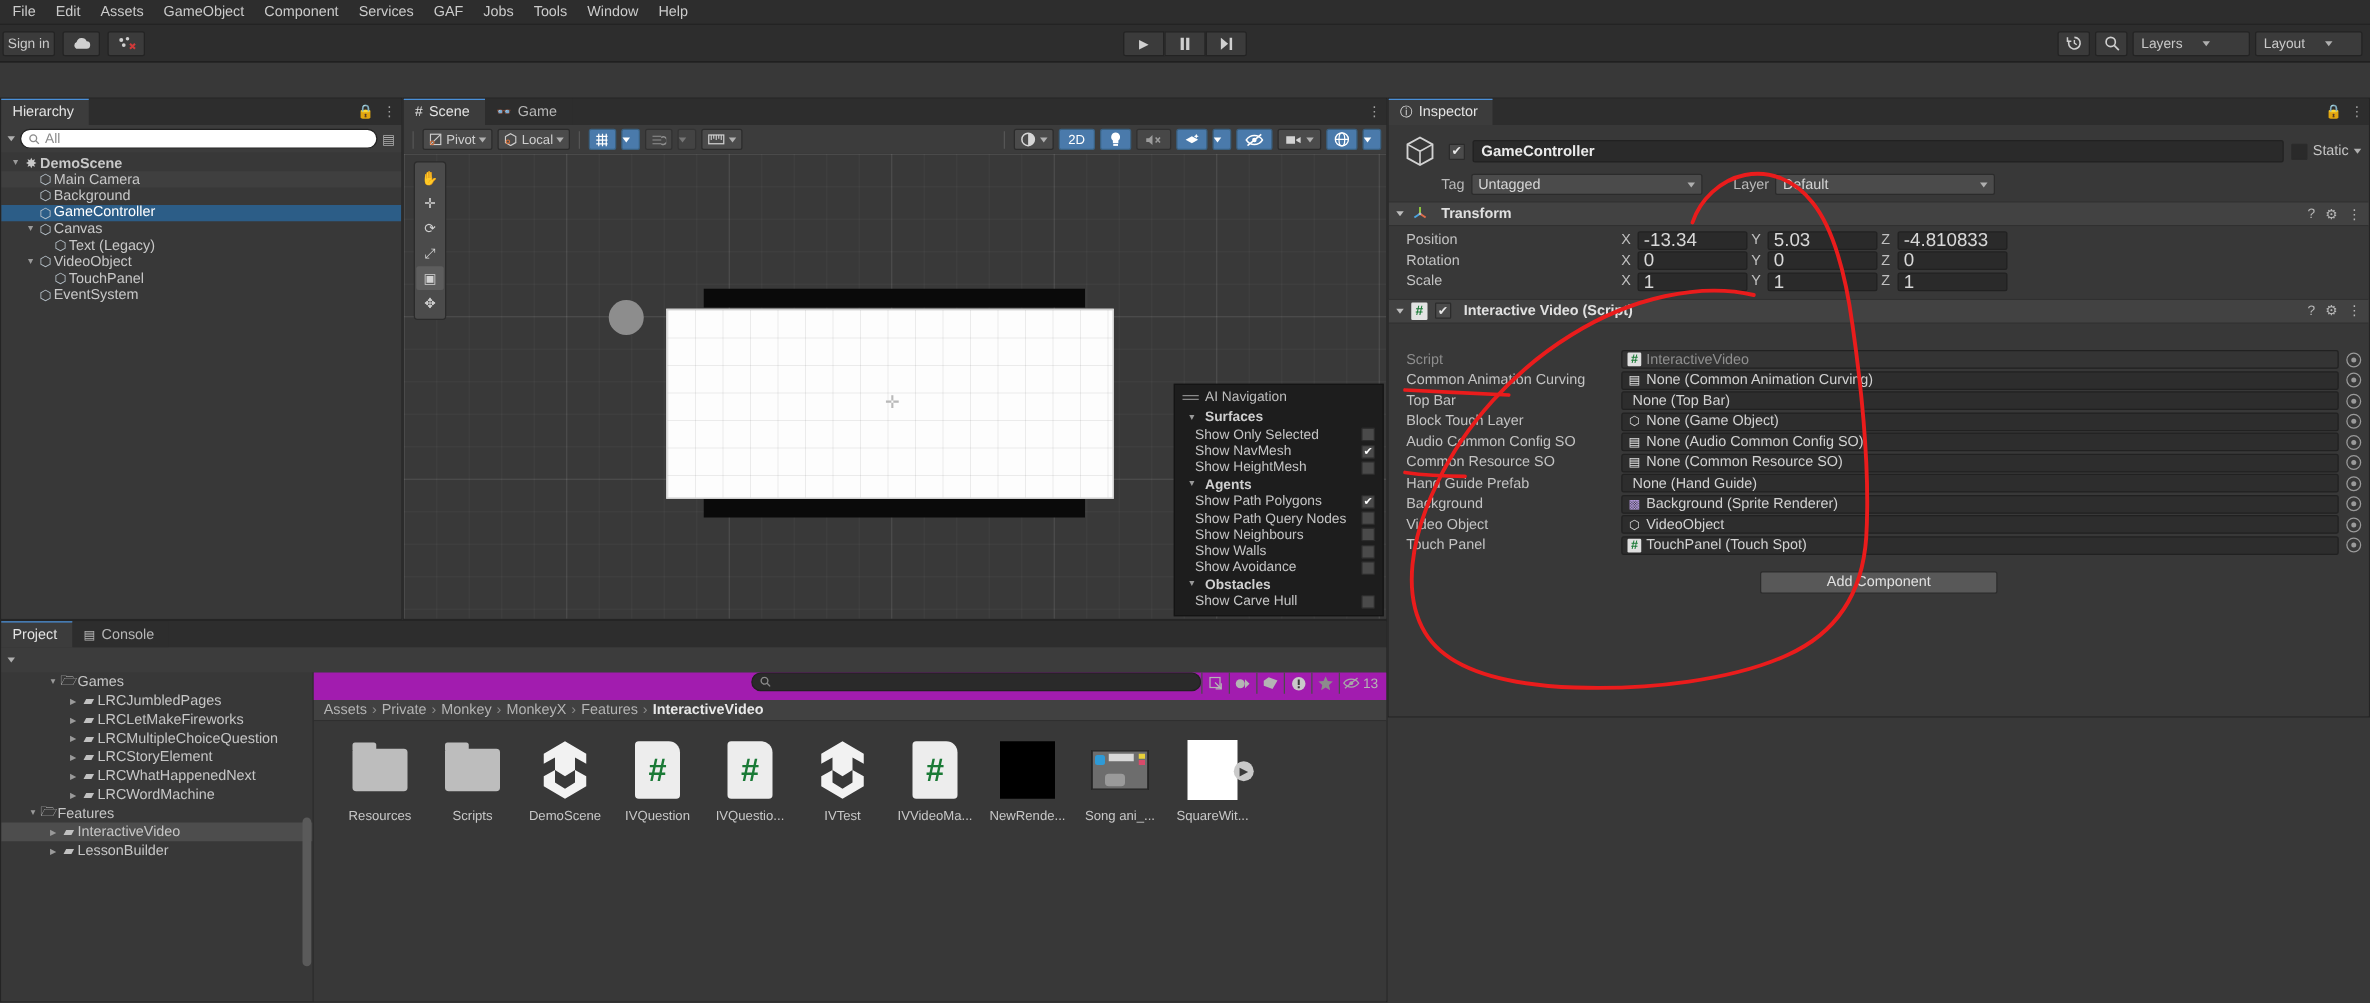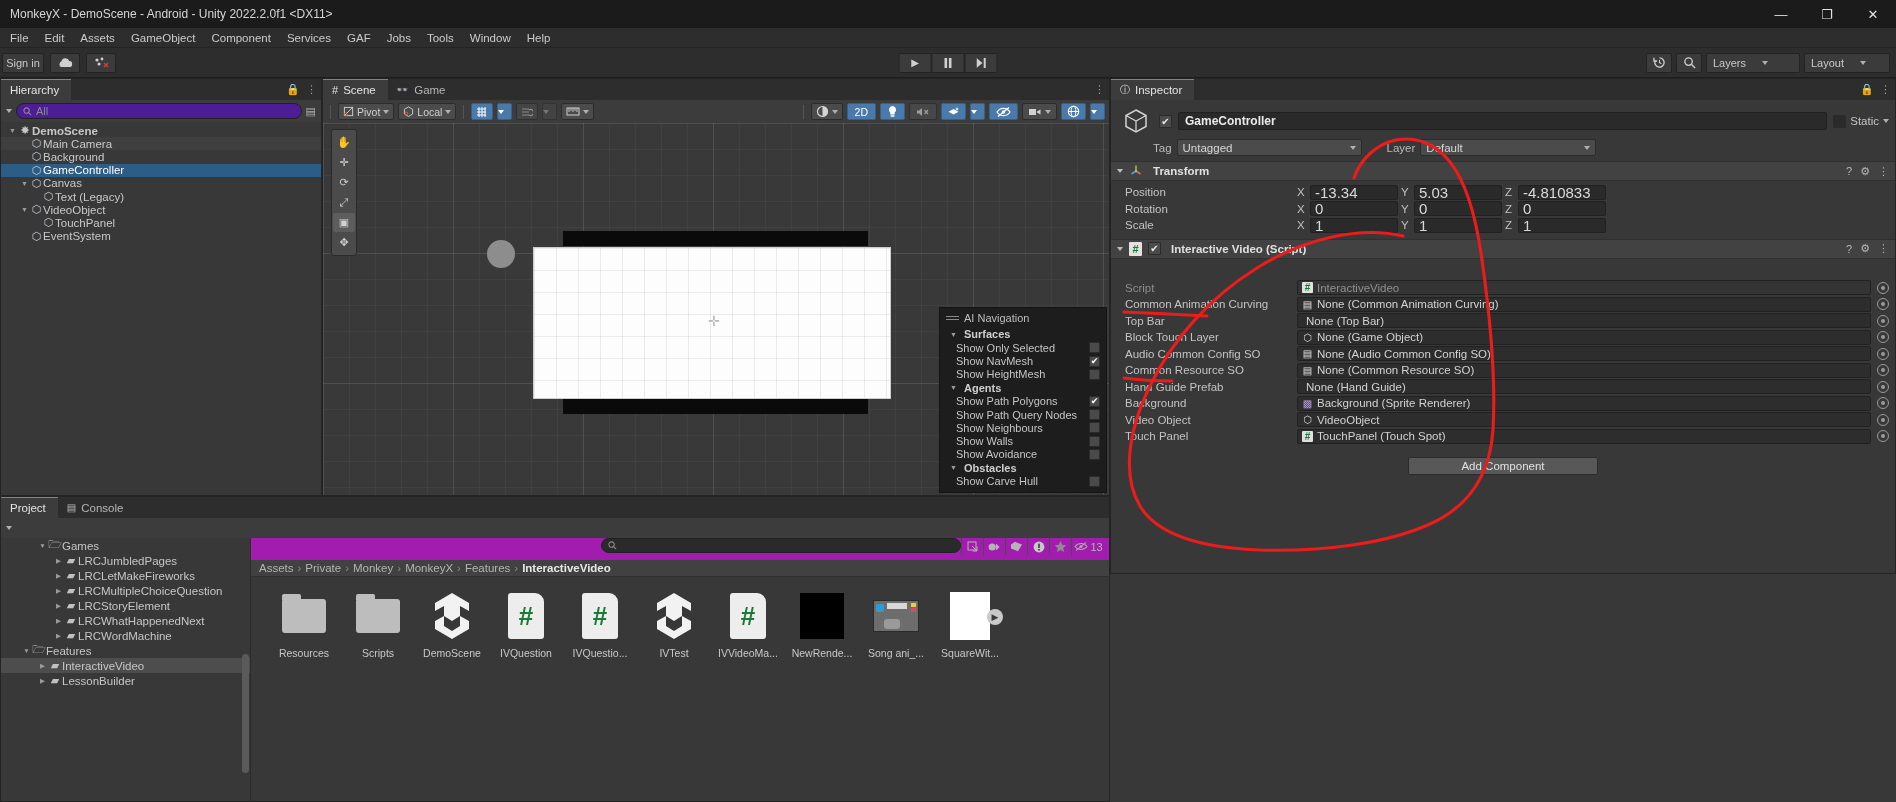--- a/index.html
+++ b/index.html
@@ -41,21 +41,21 @@
   
   .panel { position:absolute; background:#383838; border:1px solid #242424; display:flex; flex-direction:column; }
   .panel-tabs { height:21px; background:#2d2d2d; display:flex; align-items:stretch; position:relative; flex:none; }
   .ptab { display:flex; align-items:center; gap:5px; padding:0 12px 0 9px; font-size:11.5px; color:#b6b6b6; background:#2d2d2d; }
   .ptab.active { background:#3c3c3c; color:#e3e3e3; border-top:1px solid #4a90d9; }
   .ptab-icons { position:absolute; right:4px; top:0; height:21px; display:flex; align-items:center; gap:6px; color:#a0a0a0; font-size:11px; }
 
   
   #hierarchy { left:0; top:78px; width:322px; height:418px; }
   .hier-toolbar { height:22px; background:#3c3c3c; display:flex; align-items:center; gap:4px; padding:0 5px; flex:none; }
-  .search-box { flex:1; height:16px; background:#4c1d95; border:1px solid #212121; border-radius:8px; display:flex;
+  .search-box { flex:1; height:16px; background:#ffffff; border:1px solid #212121; border-radius:8px; display:flex;
                 align-items:center; padding:0 6px; gap:4px; color:#8b8b8b; font-size:11px; }
   .hier-body { flex:1; background:#383838; overflow:hidden; padding-top:2px; }
   .hrow { height:13.2px; display:flex; align-items:center; font-size:11.5px; color:#c8c8c8; padding-left:6px; white-space:nowrap; }
   .hrow.alt { background:#3f3f3f; }
   .hrow.sel { background:#2c5d87; color:#fff; }
   .tri { width:11px; font-size:7px; color:#9a9a9a; display:inline-block; text-align:center; flex:none; }
   .tri.empty { visibility:hidden; }
   .cube-ico { width:13px; flex:none; color:#b9c4cc; font-size:11px; text-align:center; }
   .scene-ico { color:#c9c9c9; font-size:11px; width:14px; text-align:center; flex:none; }
 
@@ -170,28 +170,20 @@
 
   
   .annot { position:absolute; left:1110px; top:78px; width:786px; height:496px; pointer-events:none; }
   .bold { font-weight:bold; }
 </style>
 </head>
 <body>
 
 <div class="app">
 
-  <div class="titlebar">
-    <div class="title">MonkeyX - DemoScene - Android - Unity 2022.2.0f1 &lt;DX11&gt;</div>
-    <div class="winbtns">
-      <div class="winbtn">—</div>
-      <div class="winbtn">❐</div>
-      <div class="winbtn close">✕</div>
-    </div>
-  </div>
 
   <div class="menubar">
     <div class="menuitem">File</div>
     <div class="menuitem">Edit</div>
     <div class="menuitem">Assets</div>
     <div class="menuitem">GameObject</div>
     <div class="menuitem">Component</div>
     <div class="menuitem">Services</div>
     <div class="menuitem">GAF</div>
     <div class="menuitem">Jobs</div>

